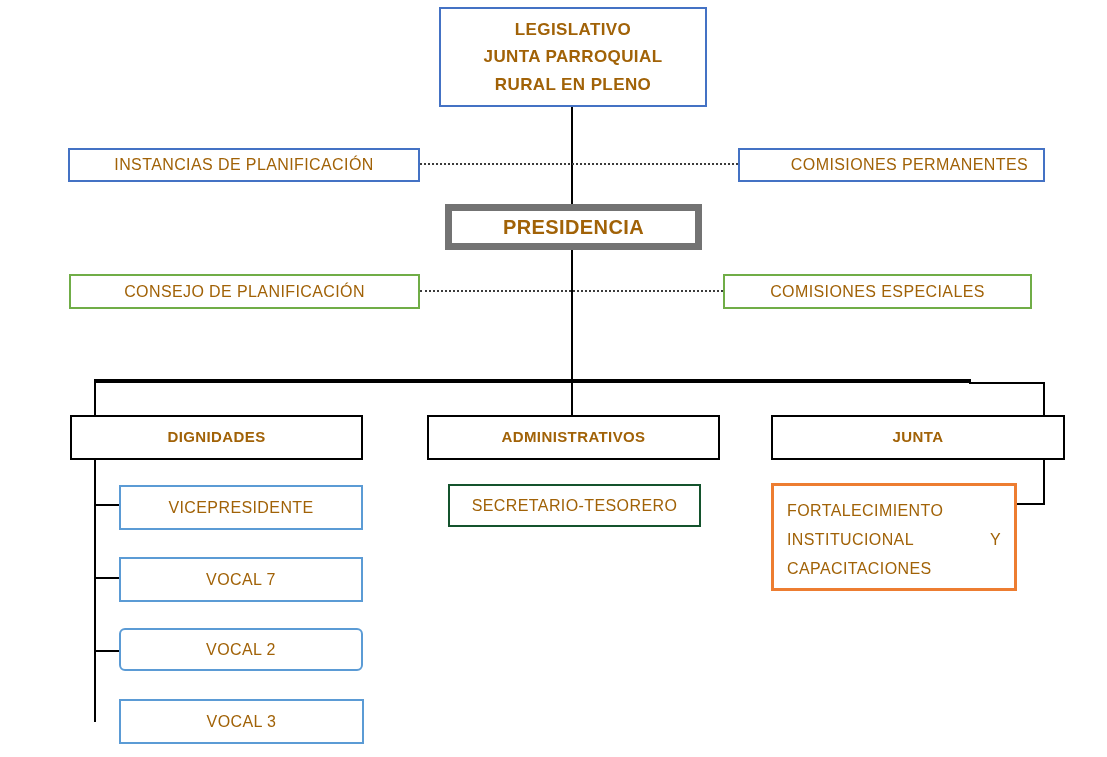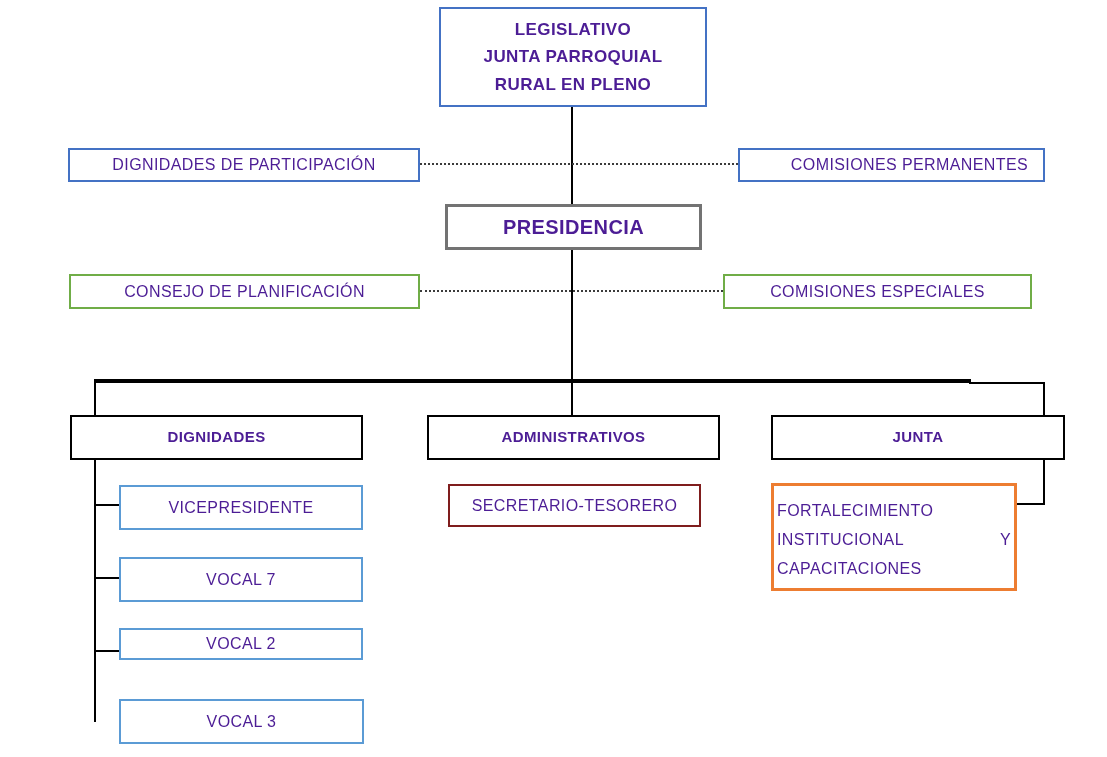--- a/index.html
+++ b/index.html
@@ -7,50 +7,50 @@
     padding: 0;
     background: #ffffff;
     font-family: "Liberation Sans", "DejaVu Sans", sans-serif;
   }
   #canvas {
     position: relative;
     width: 1107px;
     height: 757px;
     background: #ffffff;
     overflow: hidden;
-    color: #4c1d95;
+    color: #a16207;
   }
   .node {
     position: absolute;
     box-sizing: border-box;
     display: flex;
     align-items: center;
     justify-content: center;
     text-align: center;
     background: #ffffff;
     letter-spacing: 0.4px;
     line-height: 1.35;
   }
   .node span { display: block; width: 100%; }
   .b-blue       { border: 2px solid #4472C4; }
   .b-lblue      { border: 2px solid #5B9BD5; }
   .b-green      { border: 2px solid #70AD47; }
-  .b-green-thick{ border: 3px solid #737373; }
+  .b-green-thick{ border: 7px solid #737373; }
   .b-black      { border: 2px solid #000000; }
-  .b-gray       { border: 2px solid #7f1d1d; }
+  .b-gray       { border: 2px solid #14532d; }
   .b-orange     { border: 3px solid #ED7D31; }
   .bold { font-weight: bold; }
   .fs-top   { font-size: 17px; line-height: 1.6; white-space: pre-line; }
   .fs-big   { font-size: 20px; }
   .fs-head  { font-size: 15px; }
   .fs-reg   { font-size: 16px; }
   .justify-box {
     justify-content: flex-start;
     align-items: flex-start;
-    padding: 11px 3px;
+    padding: 11px 13px;
     text-align: justify;
   }
   .justify-box span { line-height: 1.8; }
   .line {
     position: absolute;
     background: #000000;
   }
   .dotted {
     position: absolute;
     height: 0;
@@ -78,21 +78,21 @@
   <div class="line" style="left:1043px; top:460px; width:2px; height:45px;"></div>
   <div class="line" style="left:1017px; top:503px; width:28px; height:2px;"></div>
 
   <div class="node b-blue bold fs-top" style="left:439px; top:7px; width:268px; height:100px;">
     <span>LEGISLATIVO
 JUNTA PARROQUIAL
 RURAL EN PLENO</span>
   </div>
 
   <div class="node b-blue fs-reg" style="left:68px; top:148px; width:352px; height:34px;">
-    <span>DIGNIDADES DE PARTICIPACIÓN</span>
+    <span>INSTANCIAS DE PLANIFICACIÓN</span>
   </div>
   <div class="node b-blue fs-reg" style="left:738px; top:148px; width:307px; height:34px;padding-left:36px;">
     <span>COMISIONES PERMANENTES</span>
   </div>
 
   <div class="node b-green-thick bold fs-big" style="left:445px; top:204px; width:257px; height:46px;">
     <span>PRESIDENCIA</span>
   </div>
 
   <div class="node b-green fs-reg" style="left:69px; top:274px; width:351px; height:35px;">
@@ -111,21 +111,21 @@
   <div class="node b-black bold fs-head" style="left:771px; top:415px; width:294px; height:45px;">
     <span>JUNTA</span>
   </div>
 
   <div class="node b-lblue fs-reg" style="left:119px; top:485px; width:244px; height:45px;">
     <span>VICEPRESIDENTE</span>
   </div>
   <div class="node b-lblue fs-reg" style="left:119px; top:557px; width:244px; height:45px;">
     <span>VOCAL 7</span>
   </div>
-  <div class="node b-lblue fs-reg" style="left:119px; top:628px; width:244px; height:32px;">
+  <div class="node b-lblue fs-reg" style="left:119px; top:628px; width:244px; height:43px;border-radius:6px;">
     <span>VOCAL 2</span>
   </div>
   <div class="node b-lblue fs-reg" style="left:119px; top:699px; width:245px; height:45px;">
     <span>VOCAL 3</span>
   </div>
 
   <div class="node b-gray fs-reg" style="left:448px; top:484px; width:253px; height:43px;">
     <span>SECRETARIO-TESORERO</span>
   </div>
 

